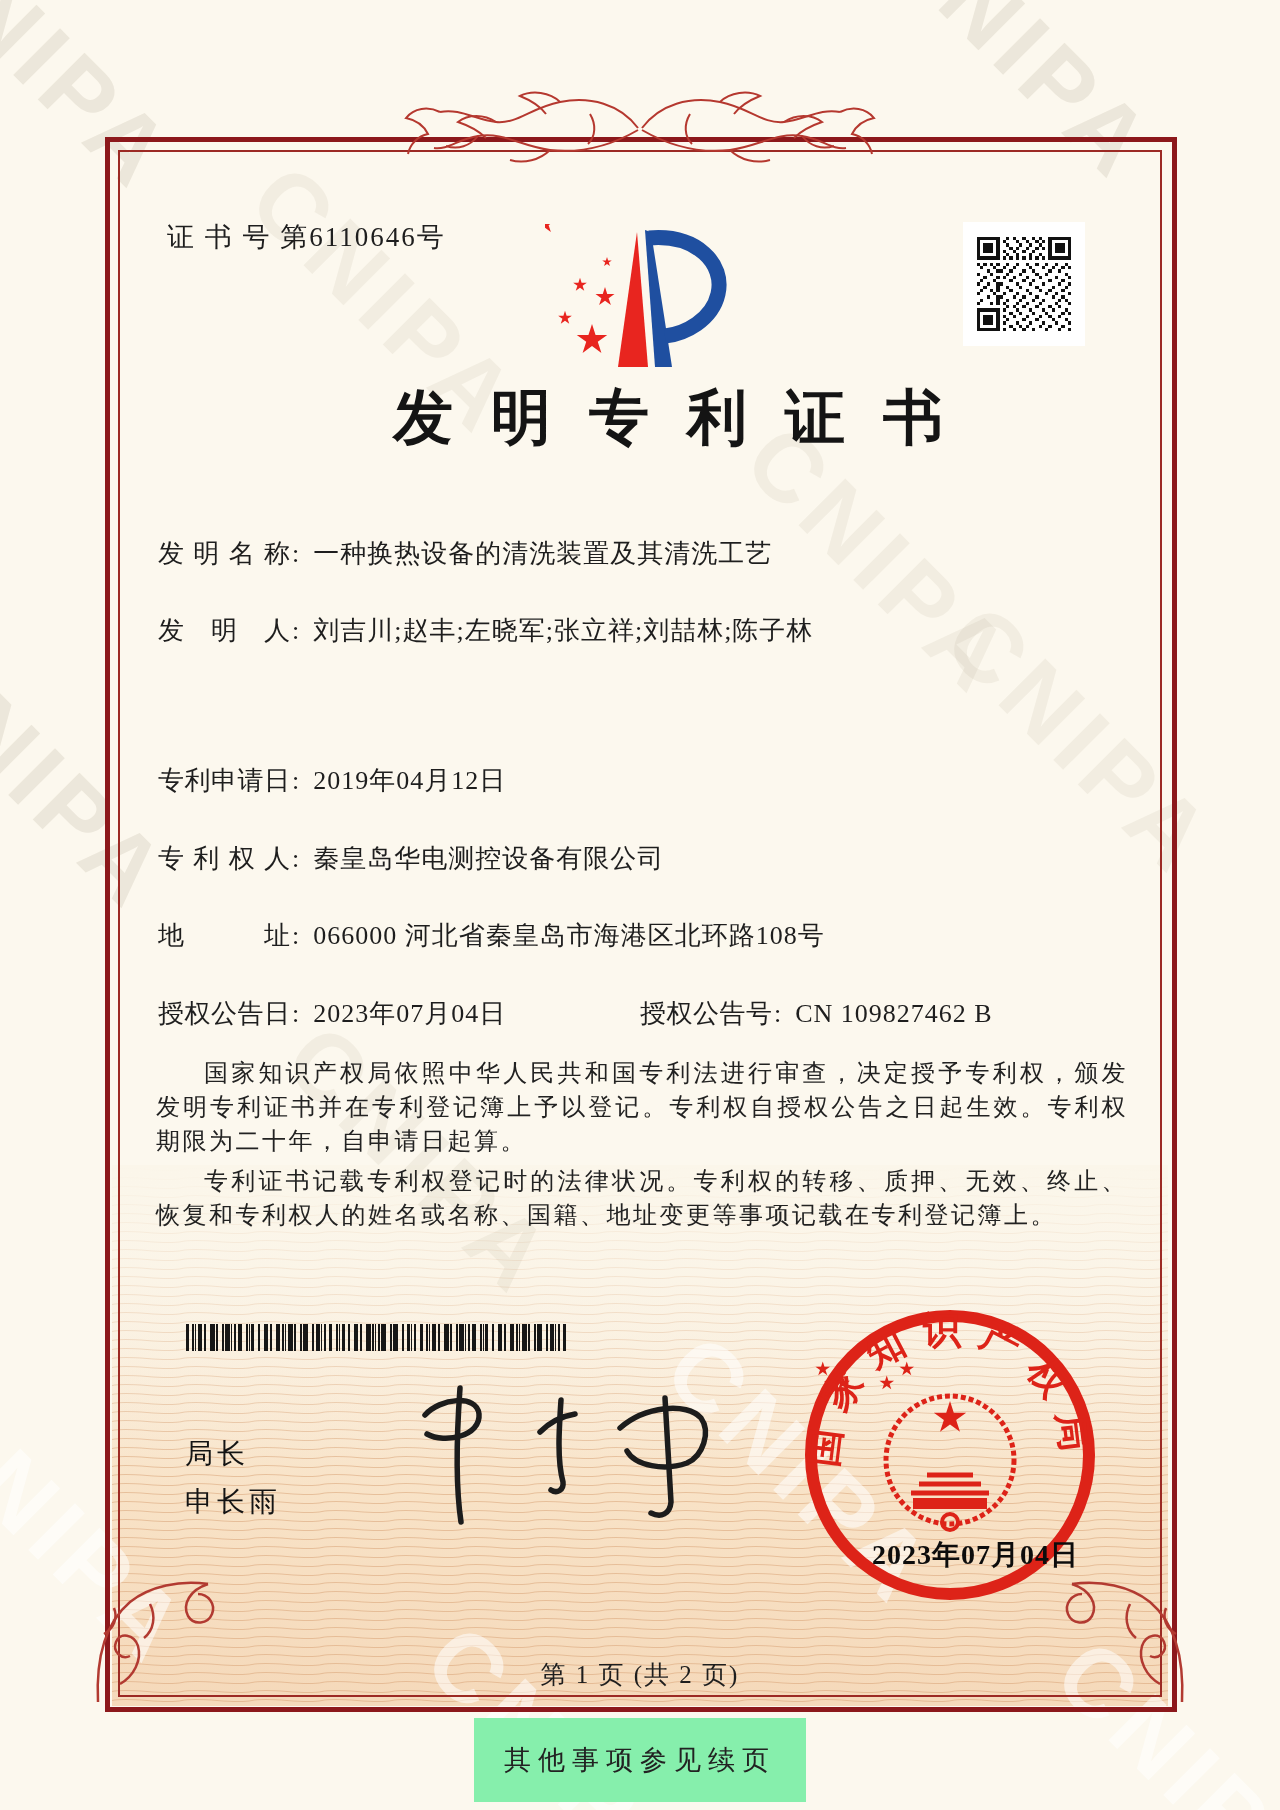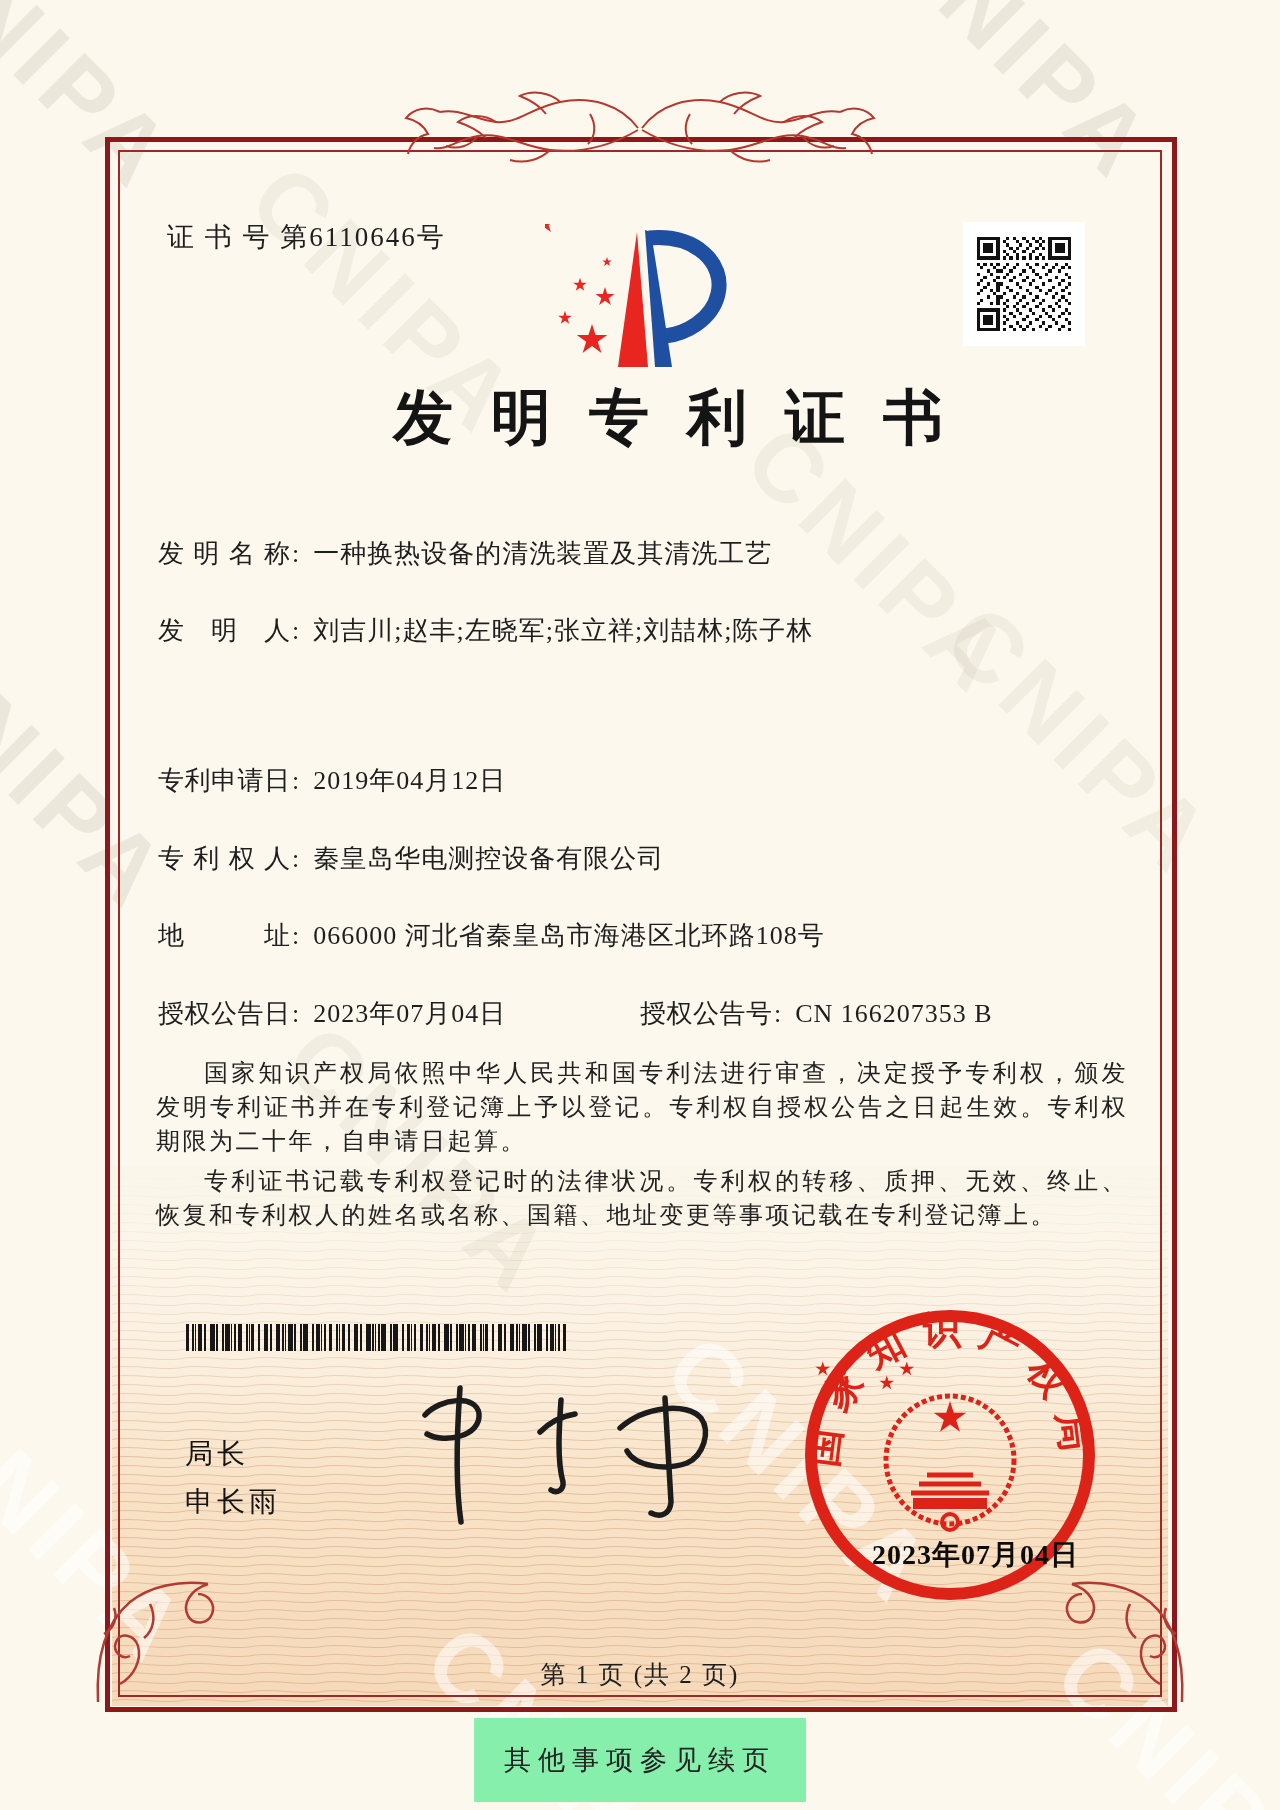--- a/index.html
+++ b/index.html
@@ -204,21 +204,21 @@
   <div class="frow" style="top:841px">
     <span class="flabel">专利权人</span><span class="fcolon">:</span><span class="fvalue">秦皇岛华电测控设备有限公司</span>
   </div>
   <div class="frow" style="top:918px">
     <span class="flabel">地址</span><span class="fcolon">:</span><span class="fvalue">066000 河北省秦皇岛市海港区北环路108号</span>
   </div>
   <div class="frow" style="top:996px">
     <span class="flabel">授权公告日</span><span class="fcolon">:</span><span class="fvalue">2023年07月04日</span>
   </div>
   <div class="frow r2" style="top:996px">
-    <span class="flabel">授权公告号</span><span class="fcolon">:</span><span class="fvalue">CN 166207353 B</span>
+    <span class="flabel">授权公告号</span><span class="fcolon">:</span><span class="fvalue">CN 109827462 B</span>
   </div>
 
   <div class="body-text">
     <p>国家知识产权局依照中华人民共和国专利法进行审查，决定授予专利权，颁发发明专利证书并在专利登记簿上予以登记。专利权自授权公告之日起生效。专利权期限为二十年，自申请日起算。</p>
     <p>专利证书记载专利权登记时的法律状况。专利权的转移、质押、无效、终止、恢复和专利权人的姓名或名称、国籍、地址变更等事项记载在专利登记簿上。</p>
   </div>
 
   <div class="barcode"></div>
 
   <div class="signer">

